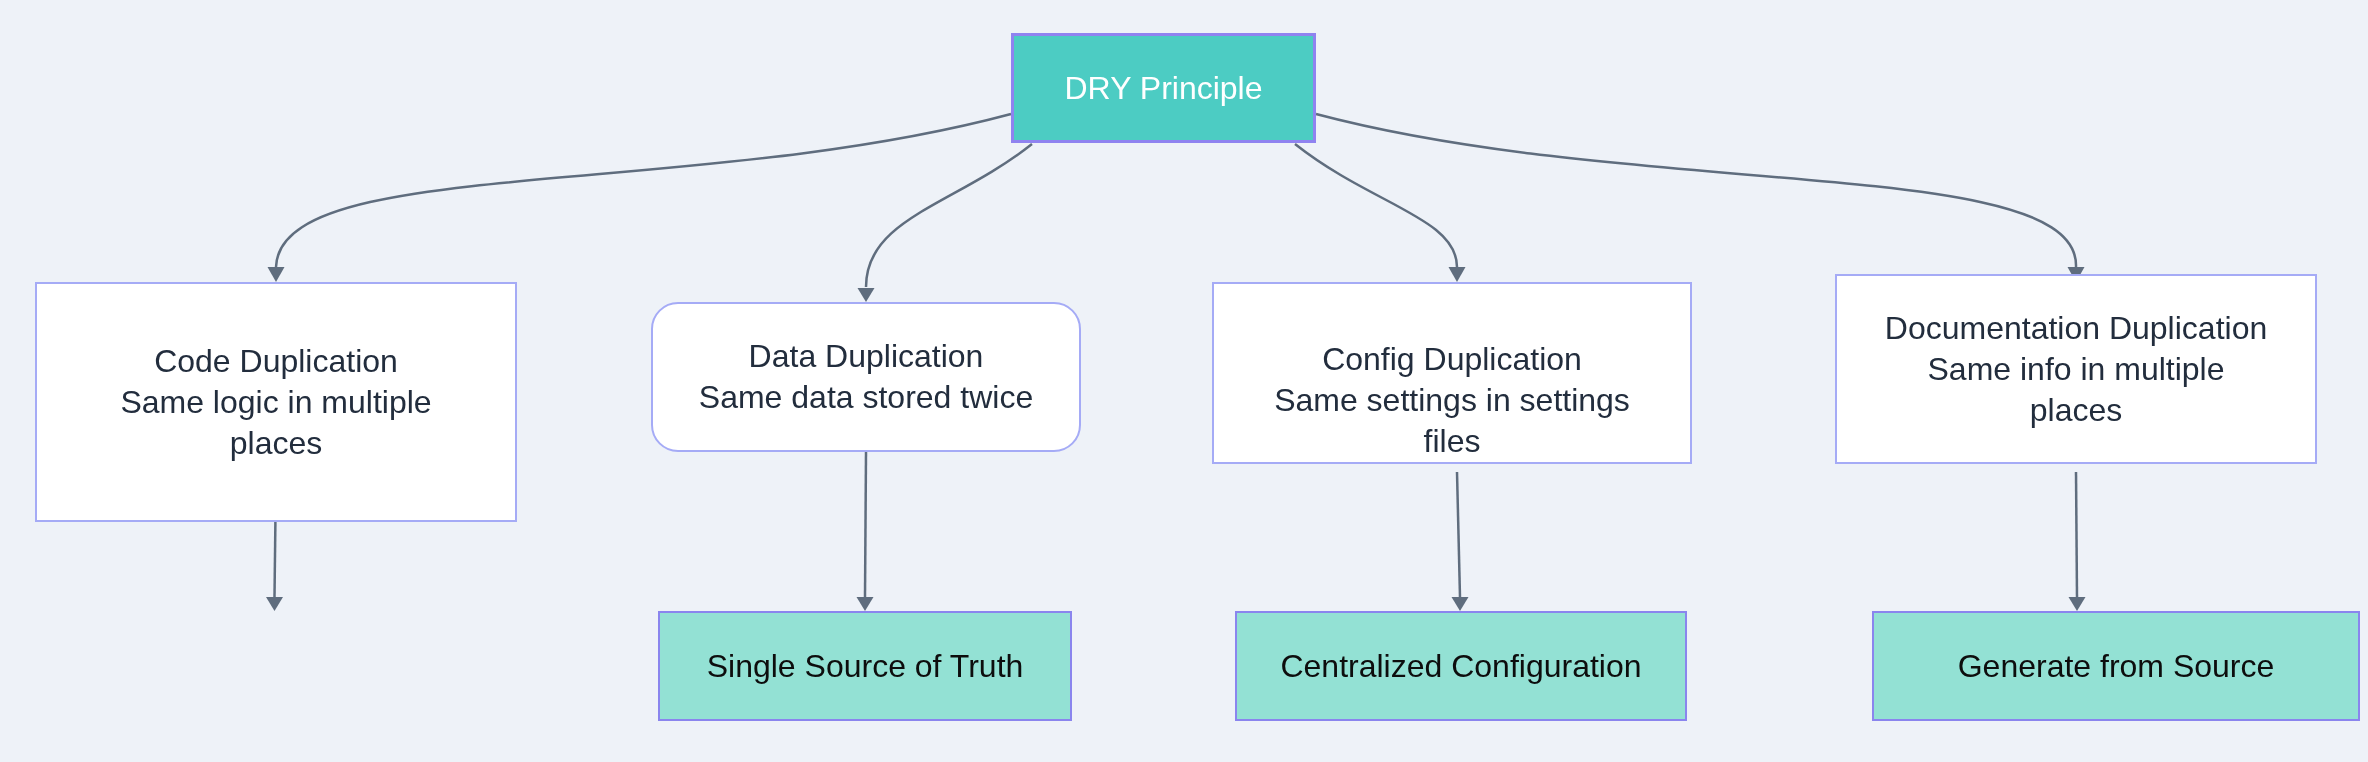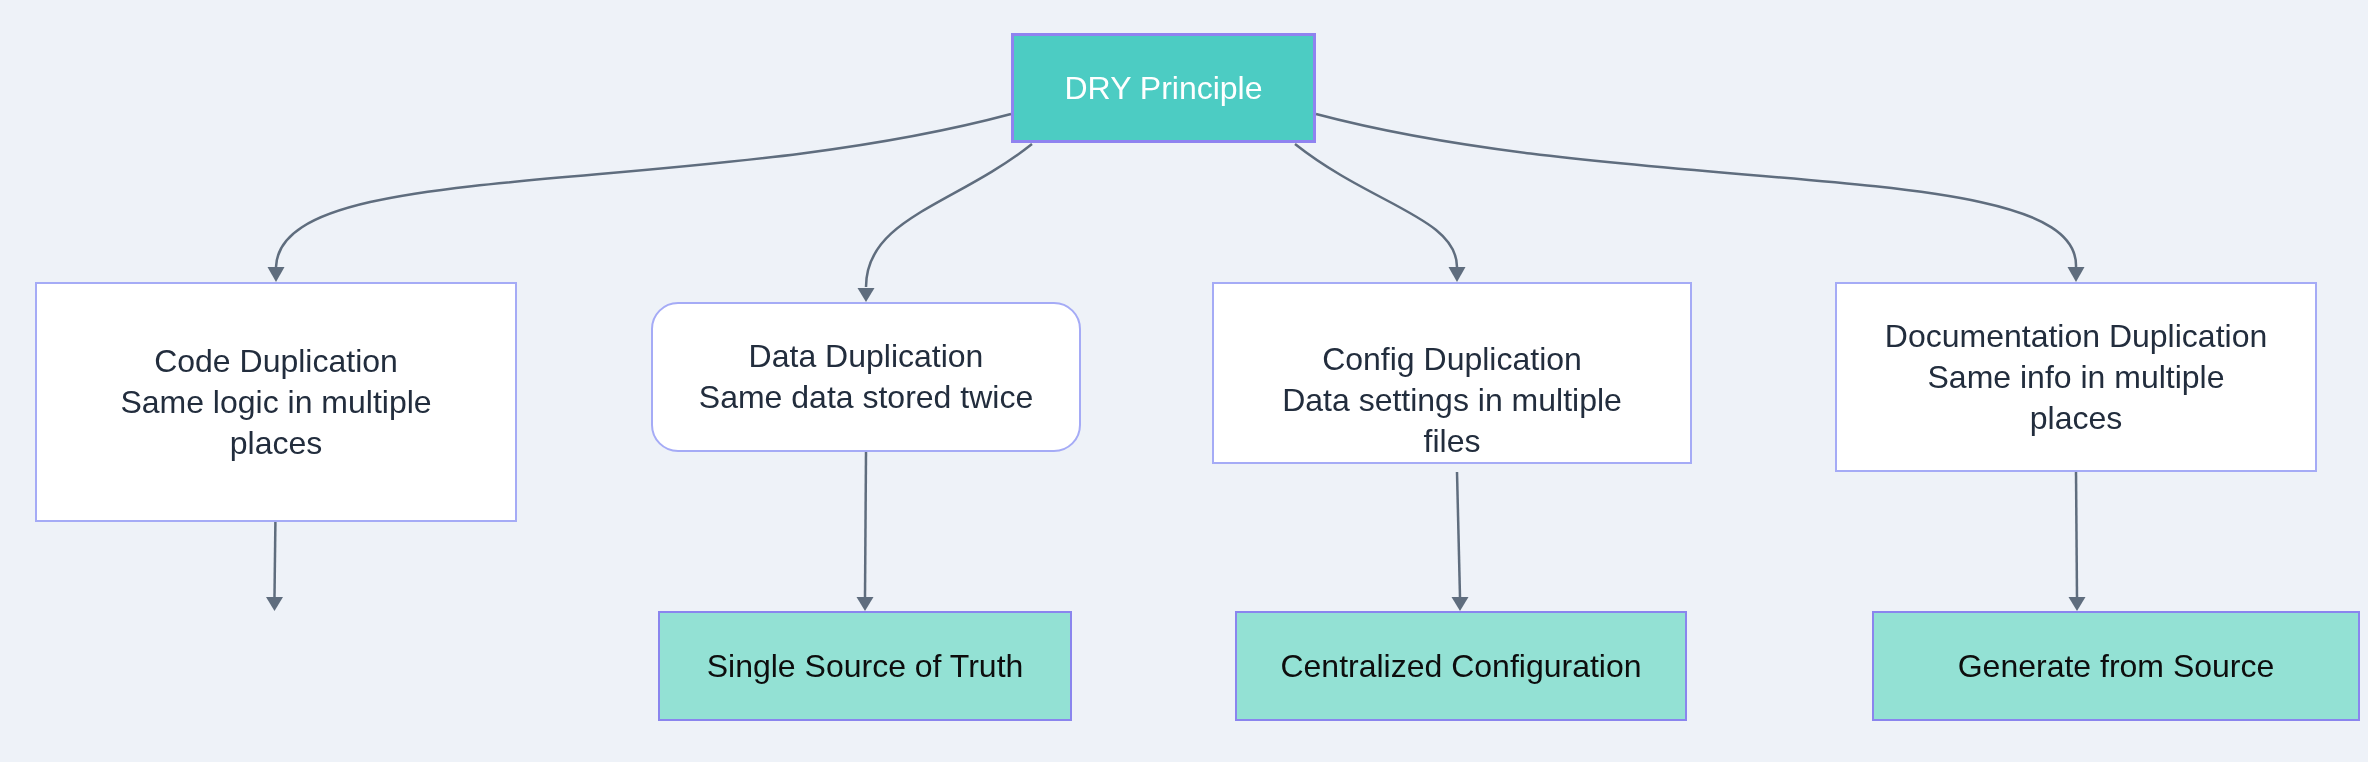--- a/index.html
+++ b/index.html
@@ -42,21 +42,21 @@
     color:var(--problem-text);
   }
   .node-solution{
     background:var(--solution-fill);
     border:2.5px solid var(--solution-border);
     color:var(--solution-text);
   }
   #p0{left:35px;  top:282px;width:482px;height:240px;}
   #p1{left:651px; top:302px;width:430px;height:150px;border-radius:27px;}
   #p2{left:1212px;top:282px;width:480px;height:182px;justify-content:flex-end;}
-  #p3{left:1835px;top:282px;width:482px;height:190px;}
+  #p3{left:1835px;top:274px;width:482px;height:190px;}
   #s0{left:38px;  top:611px;width:473px;height:110px;}
   #s1{left:658px; top:611px;width:414px;height:110px;text-align:center;}
   #s2{left:1235px;top:611px;width:452px;height:110px;}
   #s3{left:1872px;top:611px;width:488px;height:110px;}
 </style>
 </head>
 <body>
 
 <div class="canvas">
 
@@ -105,21 +105,21 @@
     <div>places</div>
   </div>
 
   <div class="node node-problem" id="p1">
     <div>Data Duplication</div>
     <div>Same data stored twice</div>
   </div>
 
   <div class="node node-problem" id="p2">
     <div>Config Duplication</div>
-    <div>Data settings in multiple</div>
+    <div>Same settings in settings</div>
     <div>files</div>
   </div>
 
   <div class="node node-problem" id="p3">
     <div>Documentation Duplication</div>
     <div>Same info in multiple</div>
     <div>places</div>
   </div>
 
 

